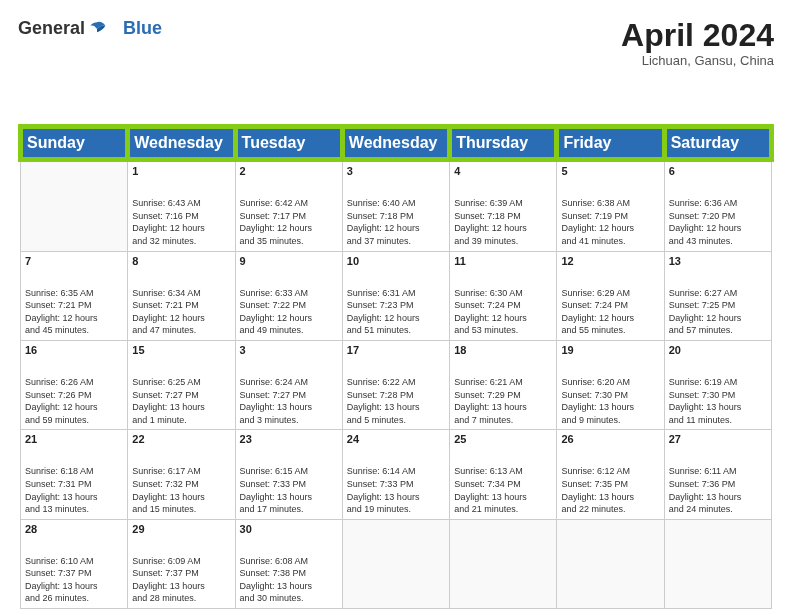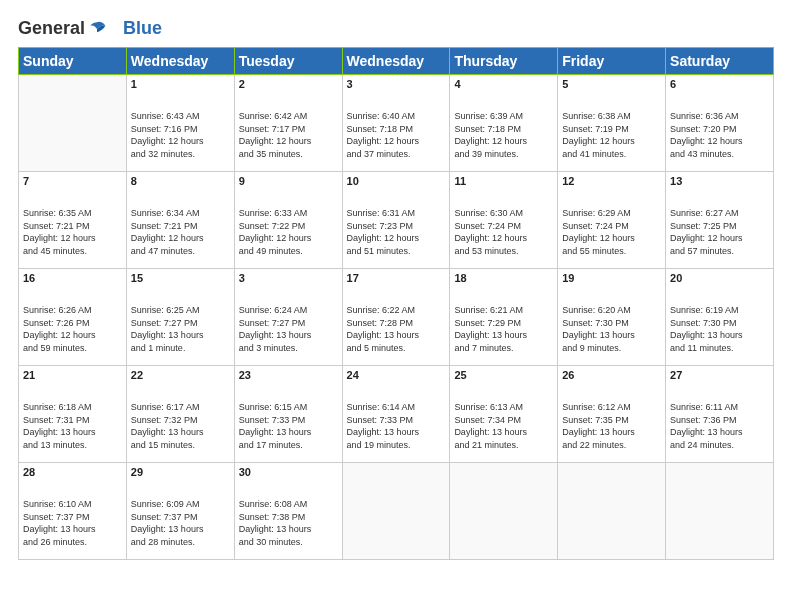--- a/index.html
+++ b/index.html
@@ -9,20 +9,21 @@
       font-family: Arial, Helvetica, sans-serif;
       background: #fff;
       overflow: hidden;
     }
     .page {
       width: 792px;
       height: 570px;
       padding: 18px 18px 10px 18px;
       display: flex;
       flex-direction: column;
+      gap: 48px;
     }
     .header {
       display: flex;
       justify-content: space-between;
       align-items: flex-start;
       margin-bottom: 8px;
     }
     .logo {
       display: flex;
       flex-direction: column;
@@ -52,25 +53,25 @@
       color: #555;
     }
     .calendar-table {
       width: 100%;
       border-collapse: collapse;
       flex: 1;
     }
     .calendar-table thead tr th {
       background: #2a6db5;
       color: #fff;
-      font-size: 14px;
+      font-size: 16px;
       font-weight: bold;
       padding: 5px 4px;
       text-align: left;
-      border: 1px solid #84cc16;
+      border: 5px solid #84cc16;
     }
     .calendar-table tbody tr td {
       border: 1px solid #ccc;
       vertical-align: top;
       padding: 3px 4px;
       width: calc(100% / 7);
       font-size: 9.5px;
       color: #333;
       background: #fff;
       height: 80px;
@@ -102,20 +103,24 @@
   <div class="header">
     <div class="logo">
       <div class="logo-text">
         <span style="font-size:18px;font-weight:bold;color:#333;">General</span>
         <svg class="logo-icon" viewBox="0 0 24 20" width="22" height="18">
           <path d="M12 2 C14 0, 20 2, 22 6 C18 5, 15 7, 12 10 C10 7, 8 5, 4 6 C6 3, 10 2, 12 2Z" fill="#2a6db5"></path>
           <path d="M12 10 C15 7, 18 5, 22 6 C20 10, 16 12, 12 14Z" fill="#1a5a9a"></path>
         </svg>
         <span style="font-size:18px;font-weight:bold;color:#2a6db5;margin-left:16px;">Blue</span>
       </div>
+    </div>
+    <div class="title-block">
+      <div class="month-title">April 2024</div>
+      <div class="location">Lichuan, Gansu, China</div>
     </div>
   </div>
 
   <table class="calendar-table">
     <thead>
       <tr>
         <th>Sunday</th>
         <th>Wednesday</th>
         <th>Tuesday</th>
         <th>Wednesday</th>

